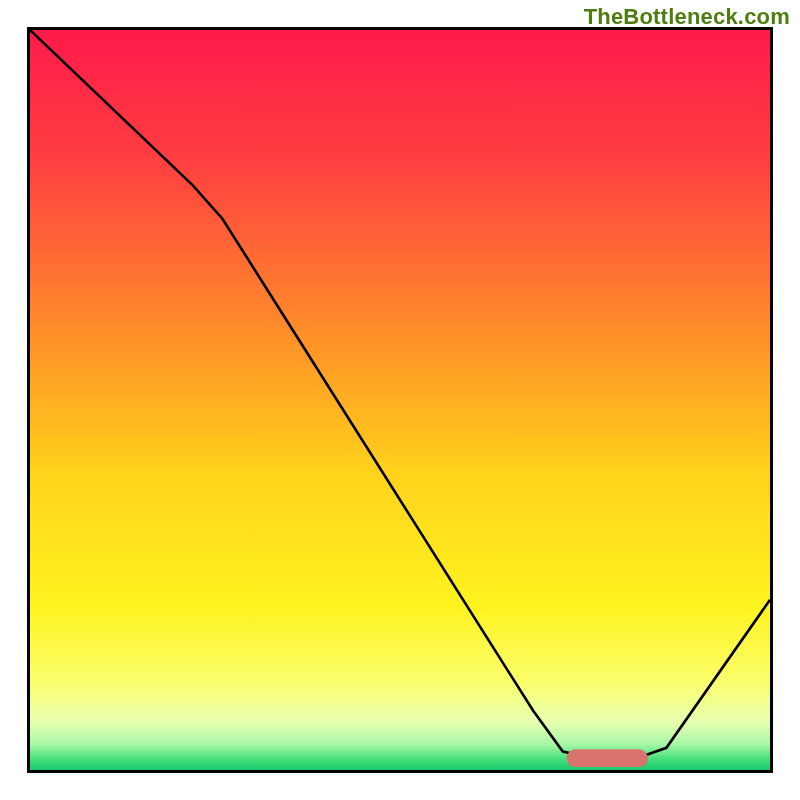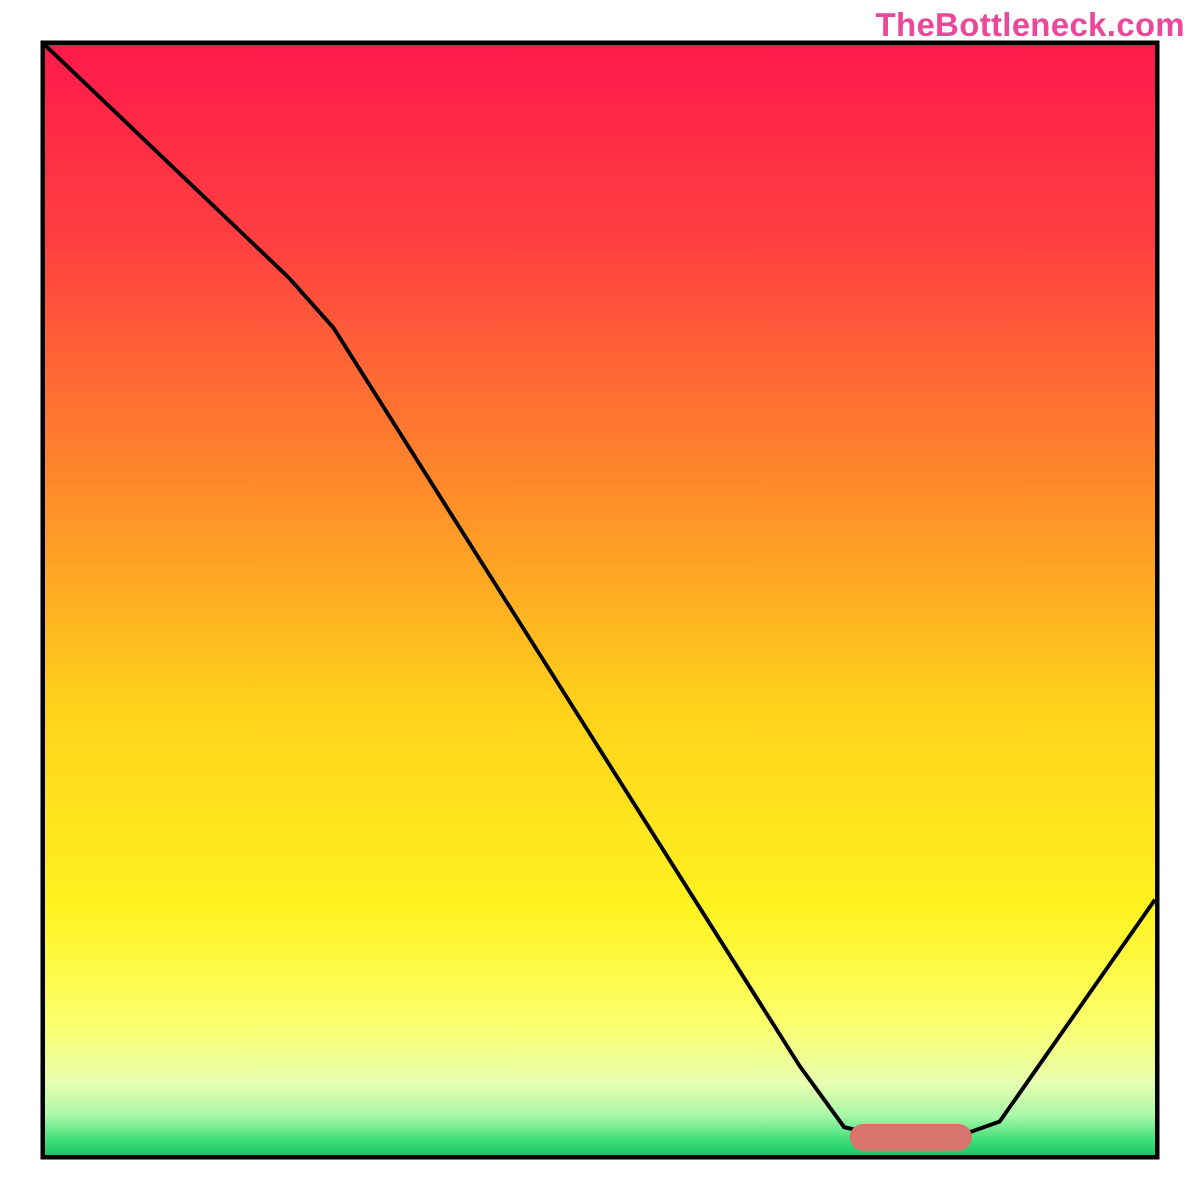--- a/index.html
+++ b/index.html
@@ -14,21 +14,21 @@
     position: relative;
     width: 800px;
     height: 800px;
   }
   .watermark {
     position: absolute;
     top: 4px;
     right: 10px;
     font-size: 22px;
     font-weight: 600;
-    color: #ec4899;
+    color: #4d7c0f;
     letter-spacing: 0.2px;
   }
   .plot-frame {
     position: absolute;
     left: 27px;
     top: 27px;
     width: 746px;
     height: 746px;
     border: 3px solid #000;
     box-sizing: border-box;

